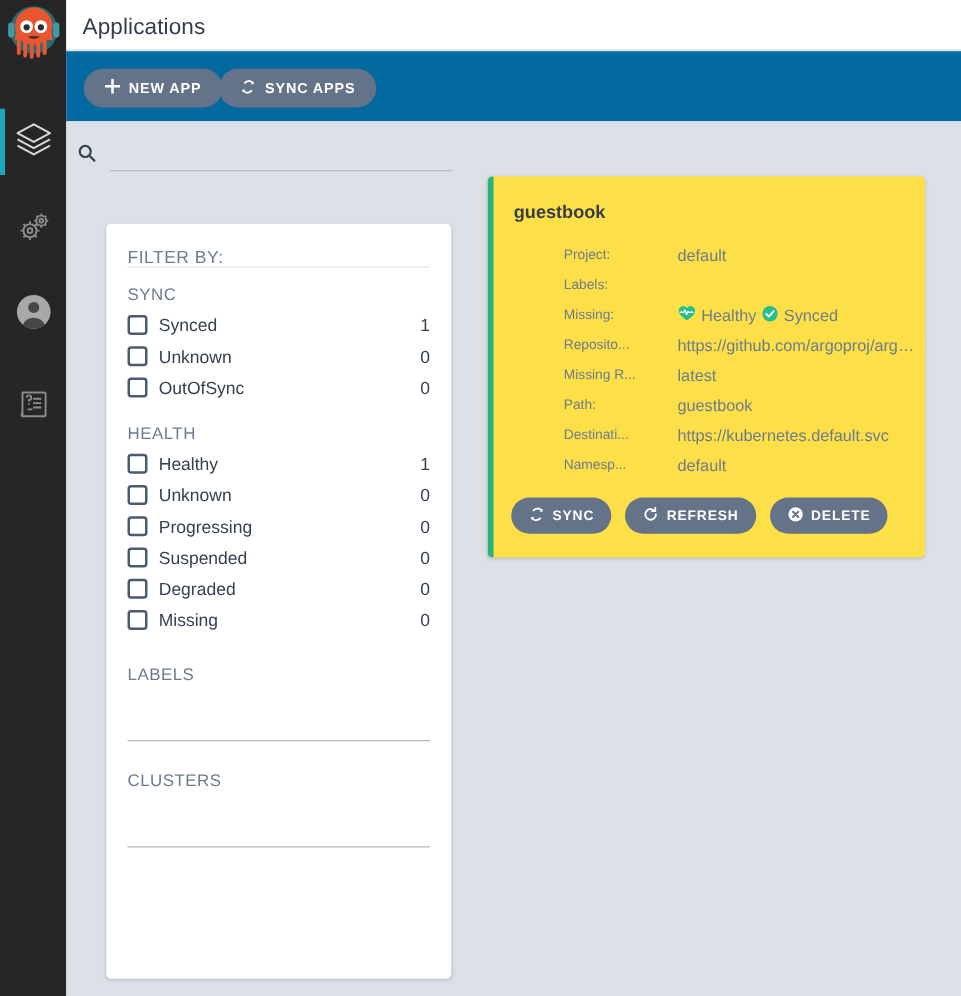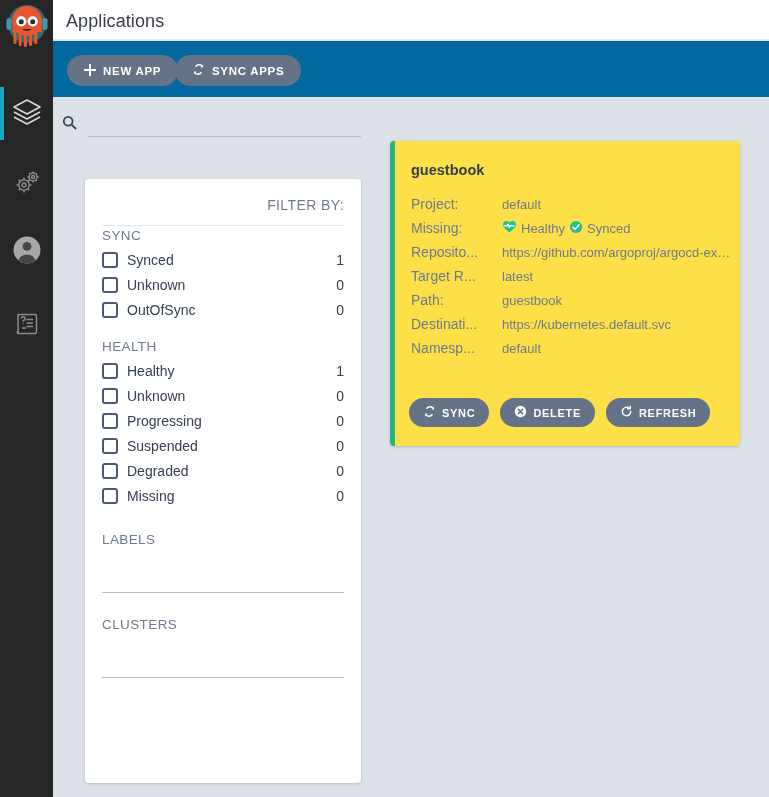--- a/index.html
+++ b/index.html
@@ -92,24 +92,22 @@
   #filter-panel {
     position: absolute; left: 32px; top: 82px;
     width: 276px; height: 604px;
     background: #ffffff;
     border-radius: 4px;
     box-shadow: 0 1px 3px rgba(0,0,0,.16);
     padding: 18px 17px 0 17px;
   }
   .filter-title {
     font-size: 14px; color: #6d7b8d; letter-spacing: .4px;
-    padding-bottom: 12px;
     border-bottom: 1px solid #e3e7ec;
-    margin-bottom: 2px;
-    text-align: right;
+    margin-bottom: 14px;
   }
   .group-head {
     font-size: 13.5px; color: #6d7b8d; letter-spacing: .4px;
     margin-bottom: 4px;
   }
   .group-head.spaced { margin-top: 17px; }
   .opt-row {
     display: flex; align-items: center;
     height: 25px;
   }
@@ -151,22 +149,22 @@
   #app-name {
     position: absolute; left: 16px; top: 21px;
     font-size: 14.5px; font-weight: bold; color: #363c4a;
   }
   #app-rows {
     position: absolute; left: 16px; top: 51px; right: 8px;
   }
   .app-row { display: flex; height: 24px; align-items: center; }
   .app-key {
     width: 91px; flex: none;
-    font-size: 14px; color: #6d7b8d;
-    white-space: nowrap; overflow: hidden; text-overflow: ellipsis;
+    font-size: 11px; color: #6d7b8d;
+    white-space: nowrap; overflow: hidden; text-overflow: ellipsis; margin-left: 40px;
   }
   .app-val {
     flex: 1 1 auto;
     font-size: 13px; color: #6d7b8d;
     white-space: nowrap; overflow: hidden; text-overflow: ellipsis;
   }
   .status-val { display: flex; align-items: center; gap: 4px; }
   .status-seg { display: inline-flex; align-items: center; gap: 4px; }
   .status-text { font-size: 13px; color: #6d7b8d; }
   #card-actions {
@@ -357,20 +355,24 @@
   <div id="app-card">
     <div id="app-name">guestbook</div>
 
     <div id="app-rows">
 
       <div class="app-row">
         <span class="app-key">Project:</span>
         <span class="app-val">default</span>
       </div>
 
+      <div class="app-row">
+        <span class="app-key">Labels:</span>
+        <span class="app-val"></span>
+      </div>
 
       <div class="app-row">
         <span class="app-key">Missing:</span>
         <span class="app-val status-val">
           <span class="status-seg">
             <span>
               <svg width="15" height="15" viewBox="0 0 16 16">
                 <path d="M8 14.3 C4.4 11.4 1 9.2 1 5.9 A3.9 3.9 0 0 1 8 3.6 A3.9 3.9 0 0 1 15 5.9 C15 9.2 11.6 11.4 8 14.3 Z" fill="#27bf8c"></path>
                 <path d="M2.3 7.3 h3 l1 -1.9 l1.5 3.6 l1.2 -2.3 l.8 .6 h3.3" fill="none" stroke="#ffffff" stroke-width="1.2" stroke-linejoin="round" stroke-linecap="round"></path>
               </svg>
@@ -388,21 +390,21 @@
           </span>
         </span>
       </div>
 
       <div class="app-row">
         <span class="app-key">Reposito...</span>
         <span class="app-val">https://github.com/argoproj/argocd-exa...</span>
       </div>
 
       <div class="app-row">
-        <span class="app-key">Target R...</span>
+        <span class="app-key">Missing R...</span>
         <span class="app-val">latest</span>
       </div>
 
       <div class="app-row">
         <span class="app-key">Path:</span>
         <span class="app-val">guestbook</span>
       </div>
 
       <div class="app-row">
         <span class="app-key">Destinati...</span>
@@ -421,32 +423,32 @@
           <svg width="13" height="13" viewBox="0 0 16 16" fill="#ffffff">
             <path d="M13.6 2.4 v3.1 h-3.1 l1.2 -1.2 a4.3 4.3 0 0 0 -6.6 .8 l-1.5 -1 a6.1 6.1 0 0 1 9.4 -1 z"></path>
             <path d="M2.4 13.6 v-3.1 h3.1 l-1.2 1.2 a4.3 4.3 0 0 0 6.6 -.8 l1.5 1 a6.1 6.1 0 0 1 -9.4 1 z"></path>
           </svg>
         </span>
         <span>SYNC</span>
       </button>
 
       <button class="pill sm">
         <span>
+          <svg width="13" height="13" viewBox="0 0 16 16" fill="none" stroke="#ffffff" stroke-width="1.8">
+            <path d="M13.2 8 a5.2 5.2 0 1 1 -1.8 -3.9" stroke-linecap="round"></path>
+            <path d="M12.6 1.4 v3.3 h-3.3" stroke-linecap="round" stroke-linejoin="round"></path>
+          </svg>
+        </span>
+        <span>REFRESH</span>
+      </button>
+
+      <button class="pill sm">
+        <span>
           <svg width="13" height="13" viewBox="0 0 16 16">
             <circle cx="8" cy="8" r="7" fill="#ffffff"></circle>
             <path d="M5.4 5.4 L10.6 10.6 M10.6 5.4 L5.4 10.6" stroke="#647387" stroke-width="1.9" stroke-linecap="round"></path>
           </svg>
         </span>
         <span>DELETE</span>
       </button>
-
-      <button class="pill sm">
-        <span>
-          <svg width="13" height="13" viewBox="0 0 16 16" fill="none" stroke="#ffffff" stroke-width="1.8">
-            <path d="M13.2 8 a5.2 5.2 0 1 1 -1.8 -3.9" stroke-linecap="round"></path>
-            <path d="M12.6 1.4 v3.3 h-3.3" stroke-linecap="round" stroke-linejoin="round"></path>
-          </svg>
-        </span>
-        <span>REFRESH</span>
-      </button>
     </div>
   </div>
 </div>
 
 </body></html>

